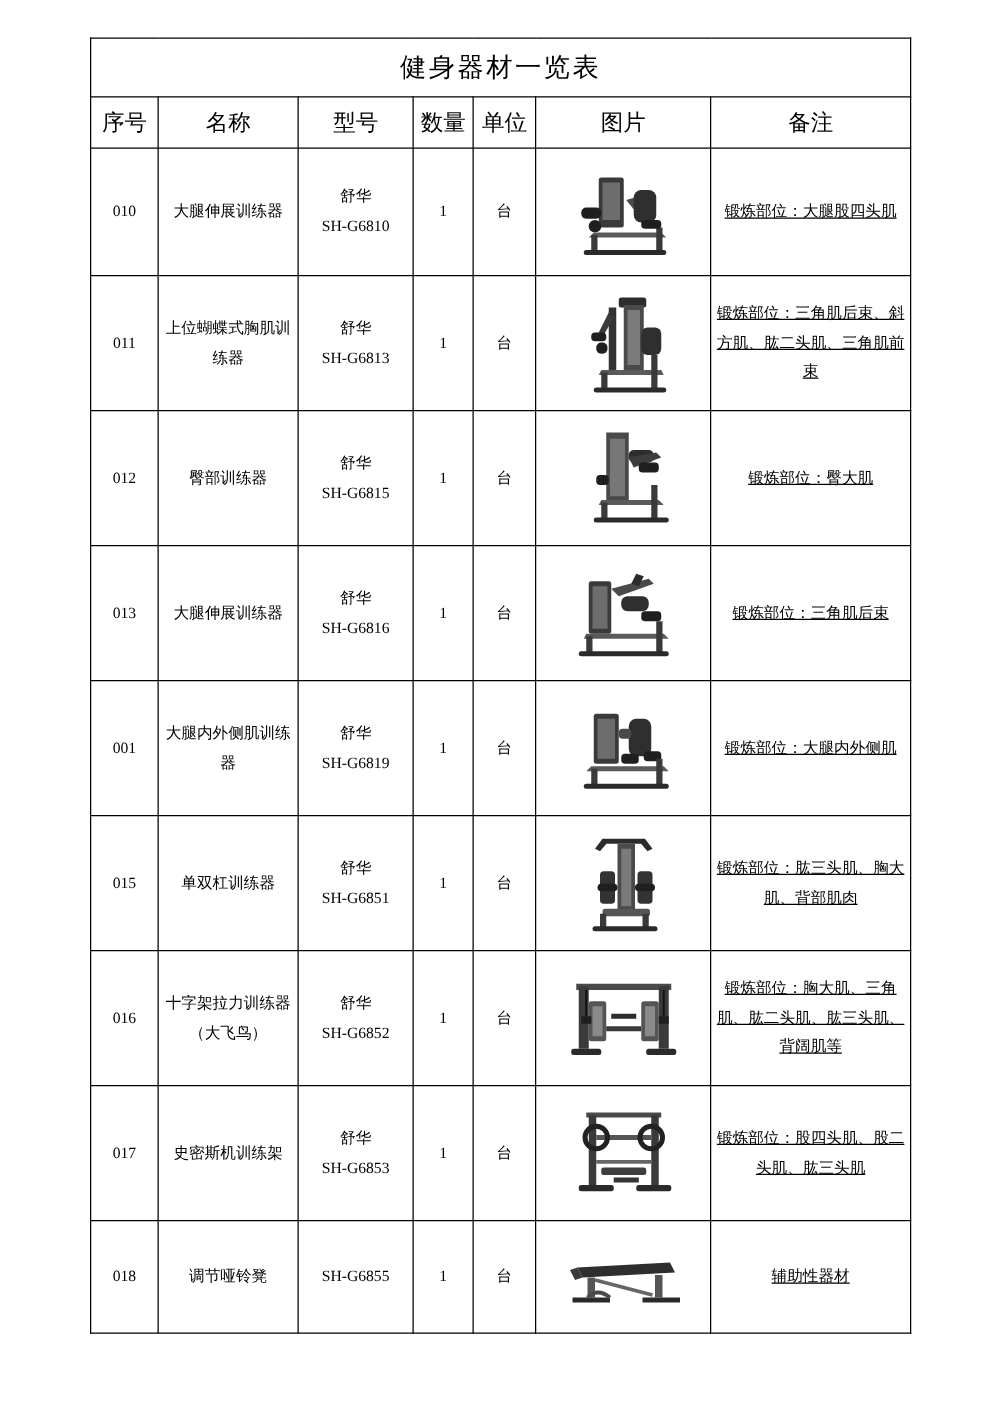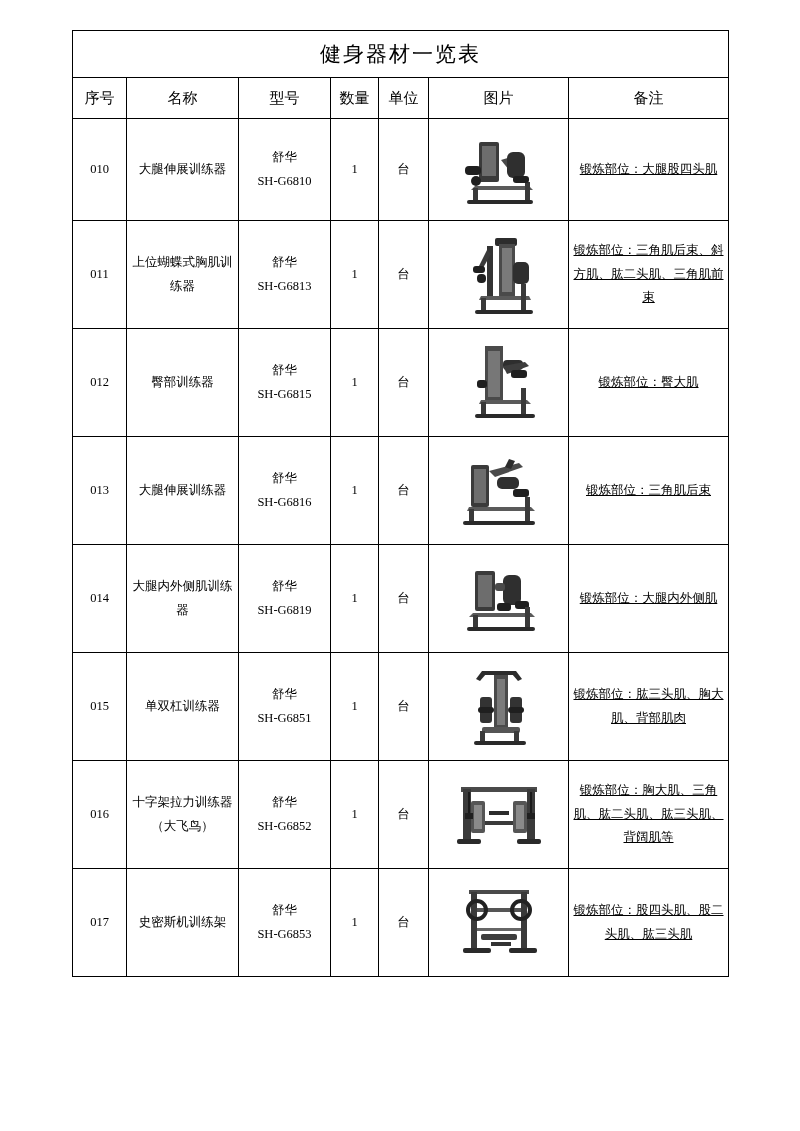--- a/index.html
+++ b/index.html
@@ -34,21 +34,21 @@
     font-weight: normal;
   }
   .title-cell {
     height: 42px;
     font-size: 21px;
     letter-spacing: 2px;
     font-family: "Liberation Serif", "DejaVu Serif", serif;
   }
   .header-row td {
     height: 36px;
-    font-size: 15px;
+    font-size: 18px;
   }
   .col-no    { width: 54px; }
   .col-name  { width: 112px; }
   .col-model { width: 92px; }
   .col-qty   { width: 48px; }
   .col-unit  { width: 50px; }
   .col-img   { width: 140px; }
   .col-note  { width: 160px; }
 
   .data-row td {
@@ -212,21 +212,21 @@
               <rect x="76" y="46" width="5" height="26" fill="#3a3a3a"></rect>
               <rect x="14" y="70" width="72" height="4" rx="2" fill="#2a2a2a"></rect>
               <rect x="64" y="38" width="16" height="8" rx="3" fill="#1f1f1f"></rect>
             </svg>
           </div>
         </td>
         <td class="cell-note">锻炼部位：三角肌后束</td>
       </tr>
 
       <tr class="data-row row-h-2">
-        <td>014</td>
+        <td>001</td>
         <td class="cell-name">大腿内外侧肌训练器</td>
         <td>
           <span class="model-line">舒华</span>
           <span class="model-gap"></span>
           <span class="model-line">SH-G6819</span>
         </td>
         <td>1</td>
         <td>台</td>
         <td>
           <div class="img-wrap">
@@ -336,15 +336,39 @@
               <rect x="34" y="52" width="36" height="6" rx="2" fill="#3d3d3d"></rect>
               <rect x="16" y="66" width="28" height="5" rx="2" fill="#2a2a2a"></rect>
               <rect x="62" y="66" width="28" height="5" rx="2" fill="#2a2a2a"></rect>
               <rect x="44" y="60" width="20" height="4" fill="#333"></rect>
             </svg>
           </div>
         </td>
         <td class="cell-note">锻炼部位：股四头肌、股二头肌、肱三头肌</td>
       </tr>
 
+      <tr class="data-row row-h-3">
+        <td>018</td>
+        <td class="cell-name">调节哑铃凳</td>
+        <td>
+          <span class="model-line">SH-G6855</span>
+        </td>
+        <td>1</td>
+        <td>台</td>
+        <td>
+          <div class="img-wrap">
+            <svg width="110" height="56" viewBox="0 0 110 56">
+              <path d="M18 20 L92 16 L96 24 L22 28 Z" fill="#2e2e2e"></path>
+              <path d="M18 20 L22 28 L16 30 L12 22 Z" fill="#3a3a3a"></path>
+              <rect x="26" y="28" width="6" height="16" fill="#555"></rect>
+              <rect x="80" y="26" width="6" height="18" fill="#555"></rect>
+              <path d="M14 44 L44 44 L44 48 L14 48 Z" fill="#2a2a2a"></path>
+              <path d="M70 44 L100 44 L100 48 L70 48 Z" fill="#2a2a2a"></path>
+              <path d="M32 30 L78 42" stroke="#666" stroke-width="3"></path>
+              <path d="M26 44 Q34 36 44 44" stroke="#4a4a4a" stroke-width="3" fill="none"></path>
+            </svg>
+          </div>
+        </td>
+        <td class="cell-note">辅助性器材</td>
+      </tr>
     </tbody>
   </table>
 </div>
 
 </body></html>

